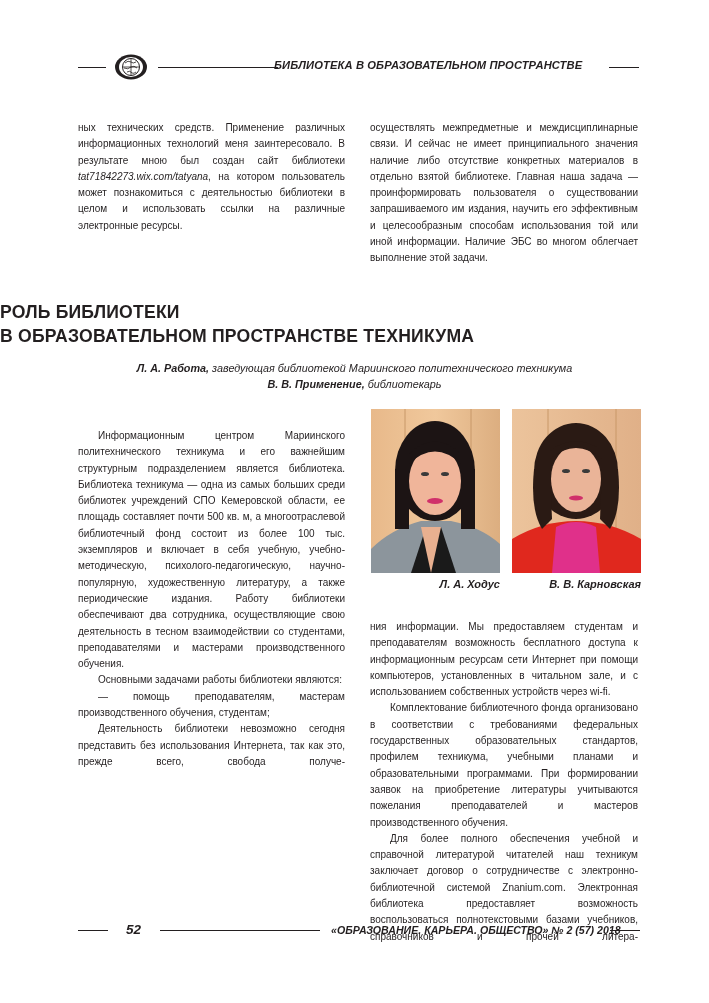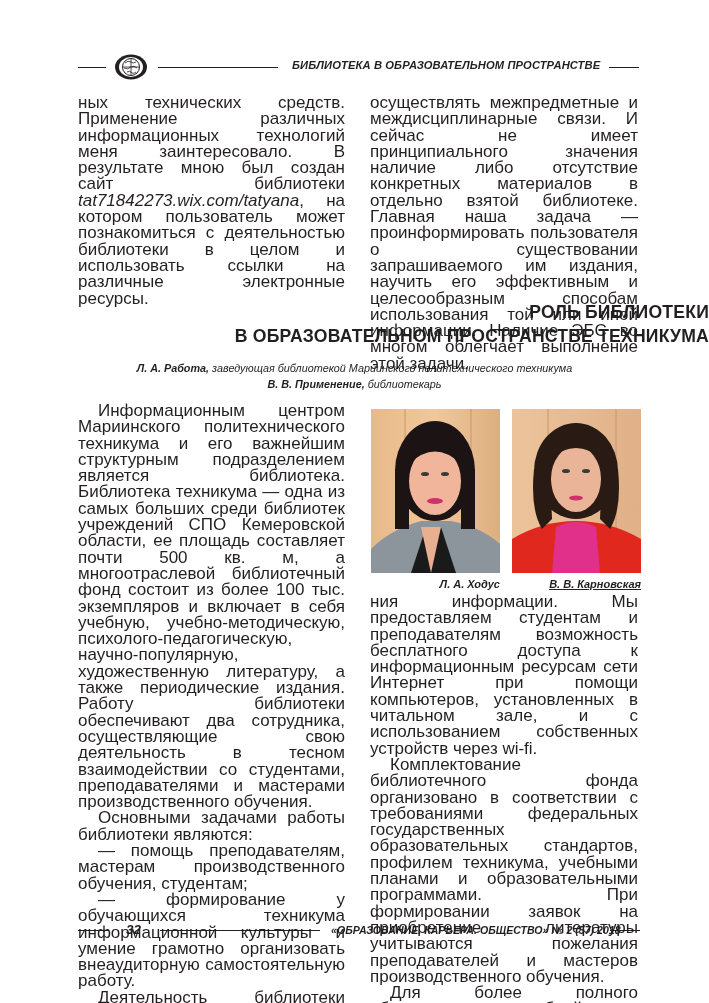--- a/index.html
+++ b/index.html
@@ -1,28 +1,28 @@
 <!DOCTYPE html>
 <html><head>
 <meta charset="utf-8">
 <style>
   html, body { margin: 0; padding: 0; background: #fff; }
   body { width: 709px; height: 1003px; position: relative; overflow: hidden;
          font-family: "Liberation Sans", sans-serif; color: #231f20; }
   .abs { position: absolute; }
   .rule { position: absolute; height: 1px; background: #231f20; }
-  .running-head { position: absolute; top: 59px; left: 292px; font-size: 11.2px;
+  .running-head { position: absolute; top: 59px; left: 274px; font-size: 11.2px;
                   font-weight: bold; font-style: italic; letter-spacing: 0.1px; white-space: nowrap; }
-  .col { position: absolute; font-size: 17px; line-height: 16.3px; text-align: justify;
-         hyphens: manual; }
+  .col { position: absolute; font-size: 10px; line-height: 16.3px; text-align: justify;
+         hyphens: manual; margin-top: 25px; }
   .col p { margin: 0; }
   .ind { text-indent: 20px; }
   .col p.last { text-align-last: left; }
   .col p.full { text-align-last: justify; }
-  .title { position: absolute; top: 300px; left: 0; width: 709px; text-align: right;
+  .title { position: absolute; top: 300px; left: 0; width: 709px; text-align: left;
            font-weight: bold; font-size: 17.6px; line-height: 24px; letter-spacing: 0.2px; }
   .authors { position: absolute; top: 360px; left: 0; width: 709px; text-align: center;
              font-size: 10.8px; line-height: 16px; font-style: italic; }
   .authors b { font-weight: bold; }
   .photo { position: absolute; top: 409px; width: 129px; height: 164px; overflow: hidden; }
   .caption { position: absolute; top: 578px; font-size: 11px; font-weight: bold; font-style: italic;
              text-align: right; width: 129px; }
   .footer-num { position: absolute; top: 922px; left: 126px; font-size: 13.5px; font-weight: bold; font-style: italic; }
   .footer-journal { position: absolute; top: 924px; left: 331px; font-size: 10.6px; font-weight: bold; font-style: italic; white-space: nowrap; }
 </style>
@@ -56,21 +56,20 @@
 
 <div class="authors">
   <div><b>Л. А. Работа,</b><span> заведующая библиотекой Мариинского политехнического техникума</span></div>
   <div><b>В. В. Применение,</b><span> библиотекарь</span></div>
 </div>
 
 <div class="col" style="top:403px;left:78px;width:267px;">
   <p class="ind last">Информационным центром Мариинского политехнического техникума и его важнейшим структурным подразделением является библиотека. Библиотека техникума — одна из самых больших среди библиотек учреждений СПО Кемеровской области, ее площадь составляет почти 500 кв. м, а многоотраслевой библиотечный фонд состоит из более 100 тыс. экземпляров и включает в себя учебную, учебно-методическую, психолого-педагогическую, научно-популярную, художественную литературу, а также периодические издания. Работу библиотеки обеспечивают два сотрудника, осуществляющие свою деятельность в тесном взаимодействии со студентами, преподавателями и мастерами производственного обучения.</p>
   <p class="ind last">Основными задачами работы библиотеки являются:</p>
   <p class="ind last">— помощь преподавателям, мастерам производственного обучения, студентам;</p>
-  <p class="ind last">— формирование у обучающихся техникума информационной культуры и умение грамотно организовать внеаудиторную самостоятельную работу.</p>
   <p class="ind full">Деятельность библиотеки невозможно сегодня представить без использования Интернета, так как это, прежде всего, свобода получе-</p>
 </div>
 
 <div class="photo" style="left:371px;">
   <svg width="129" height="164" viewBox="0 0 129 164">
     <defs>
       <linearGradient id="wall1" x1="0" x2="1">
           <stop offset="0" stop-color="#e8b98a"></stop>
           <stop offset="0.5" stop-color="#f0c89c"></stop>
           <stop offset="1" stop-color="#dcae80"></stop>
@@ -109,25 +108,25 @@
     <ellipse cx="64" cy="70" rx="25" ry="33" fill="#eab498"></ellipse>
     <path d="M38 50 Q64 28 90 50 L90 42 Q64 22 38 42 Z" fill="#2a1a14"></path>
     <ellipse cx="54" cy="62" rx="4" ry="2" fill="#3a3a3a"></ellipse>
     <ellipse cx="74" cy="62" rx="4" ry="2" fill="#3a3a3a"></ellipse>
     <ellipse cx="64" cy="89" rx="7" ry="2.5" fill="#d0306a"></ellipse>
     <path d="M22 60 Q18 100 30 120 L40 110 L38 60 Z" fill="#2a1a14"></path>
     <path d="M106 60 Q110 100 98 120 L88 110 L90 60 Z" fill="#2a1a14"></path>
   </svg>
 </div>
 <div class="caption" style="left:371px;">Л. А. Ходус</div>
-<div class="caption" style="left:512px;text-decoration:underline;">В. В. Карновская</div>
+<div class="caption" style="left:512px;">В. В. Карновская</div>
 
 <div class="col" style="top:594px;left:370px;width:268px;">
   <p class="last">ния информации. Мы предоставляем студентам и преподавателям возможность бесплатного доступа к информационным ресурсам сети Интернет при помощи компьютеров, установленных в читальном зале, и с использованием собственных устройств через wi-fi.</p>
   <p class="ind last">Комплектование библиотечного фонда организовано в соответствии с требованиями федеральных государственных образовательных стандартов, профилем техникума, учебными планами и образовательными программами. При формировании заявок на приобретение литературы учитываются пожелания преподавателей и мастеров производственного обучения.</p>
   <p class="ind full">Для более полного обеспечения учебной и справочной литературой читателей наш техникум заключает договор о сотрудничестве с электронно-библиотечной системой Znanium.com. Электронная библиотека предоставляет возможность воспользоваться полнотекстовыми базами учебников, справочников и прочей литера-</p>
 </div>
 
 <div class="rule" style="top:930px;left:78px;width:30px;"></div>
-<div class="footer-num">32</div>
+<div class="footer-num">52</div>
 <div class="rule" style="top:930px;left:160px;width:160px;"></div>
 <div class="footer-journal">«ОБРАЗОВАНИЕ. КАРЬЕРА. ОБЩЕСТВО» № 2 (57) 2018</div>
 <div class="rule" style="top:930px;left:610px;width:30px;"></div>
 
 </body></html>

